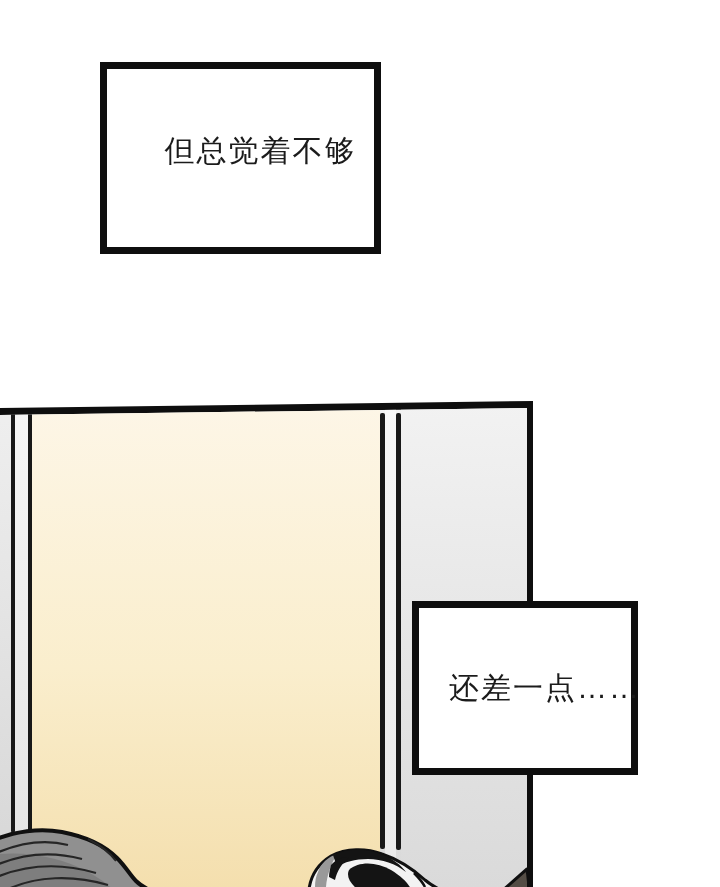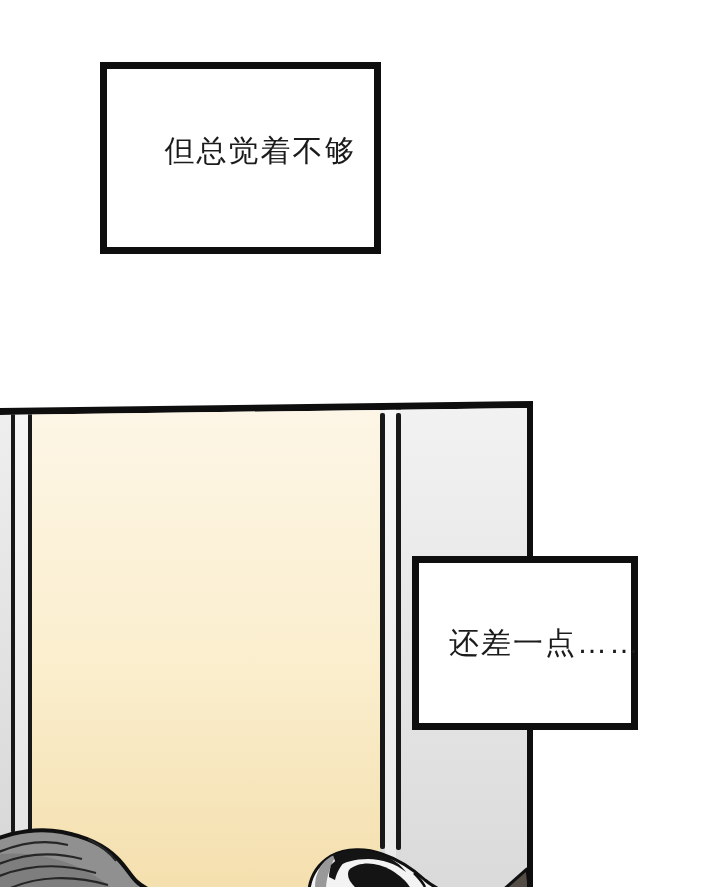--- a/index.html
+++ b/index.html
@@ -13,21 +13,21 @@
     box-sizing:border-box;display:flex;align-items:center;justify-content:center;
     z-index:5;
     padding-left:40px;
   }
   .caption-box .caption-text{
     font-size:30px;color:#1b1b1b;letter-spacing:2px;font-weight:500;
     white-space:nowrap;
   }
   .caption-1{left:100px;top:62px;width:281px;height:192px;}
   .caption-1 .caption-text{position:relative;top:-7px;}
-  .caption-2{left:412px;top:556px;width:226px;height:174px;}
+  .caption-2{left:412px;top:601px;width:226px;height:174px;}
   
   .panel{
     position:absolute;left:0;top:401px;width:533px;height:486px;
     background:#0e0e0e;
     clip-path:polygon(0 7px,100% 0,100% 100%,0 100%);
     z-index:1;
   }
   .panel-walls{
     position:absolute;left:0;top:0;width:527px;height:486px;
     clip-path:polygon(0 14px,100% 7px,100% 100%,0 100%);

